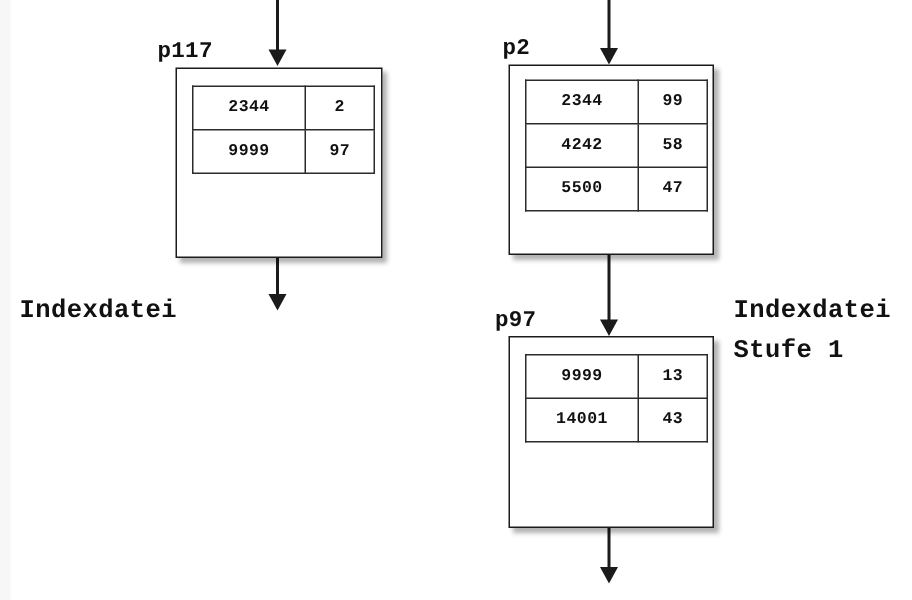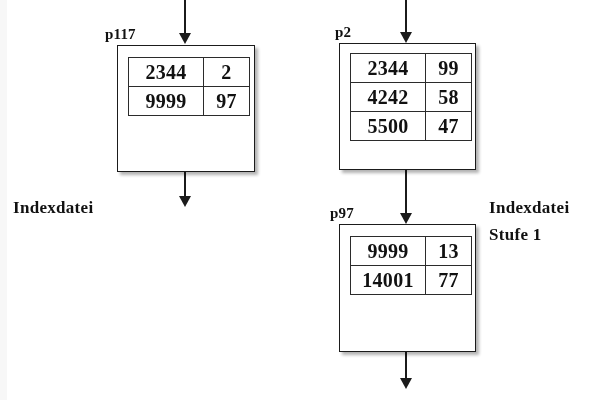--- a/index.html
+++ b/index.html
@@ -6,21 +6,21 @@
     margin: 0;
     padding: 0;
     background: #ffffff;
   }
   #canvas {
     position: relative;
     width: 608px;
     height: 400px;
     background: #ffffff;
     overflow: hidden;
-    font-family: Liberation Serif, serif;
+    font-family: Liberation Mono, monospace;
     color: #111111;
   }
   
   .edge-strip {
     position: absolute;
     left: 0; top: 0;
     width: 7px; height: 400px;
     background: #f7f7f7;
   }
 
@@ -46,21 +46,21 @@
     position: absolute;
     box-sizing: border-box;
     border-collapse: collapse;
     background: #ffffff;
     border: 1.4px solid #2b2b2b;
     table-layout: fixed;
   }
   .entry-table td {
     border: 1.2px solid #2b2b2b;
     text-align: center;
-    font-size: 20px;
+    font-size: 11px;
     font-weight: 600;
     color: #111111;
     padding: 0;
     height: 28px;
     line-height: 28px;
     letter-spacing: 0.3px;
   }
   .entry-table td.key-cell { width: 74px; }
   .entry-table td.ptr-cell { width: 45px; }
 
@@ -172,21 +172,21 @@
 
   <div class="node-box" style="left:339px; top:224px; width:137px; height:128px;">
     <table class="entry-table" style="left:10px; top:11px; width:119px;">
       <tbody>
         <tr>
           <td class="key-cell">9999</td>
           <td class="ptr-cell">13</td>
         </tr>
         <tr>
           <td class="key-cell">14001</td>
-          <td class="ptr-cell">77</td>
+          <td class="ptr-cell">43</td>
         </tr>
       </tbody>
     </table>
   </div>
 
   <div class="side-caption" style="left:13px; top:194px; width:120px;">
     <div>Indexdatei</div>
   </div>
 
   <div class="side-caption" style="left:489px; top:194px; width:120px;">

